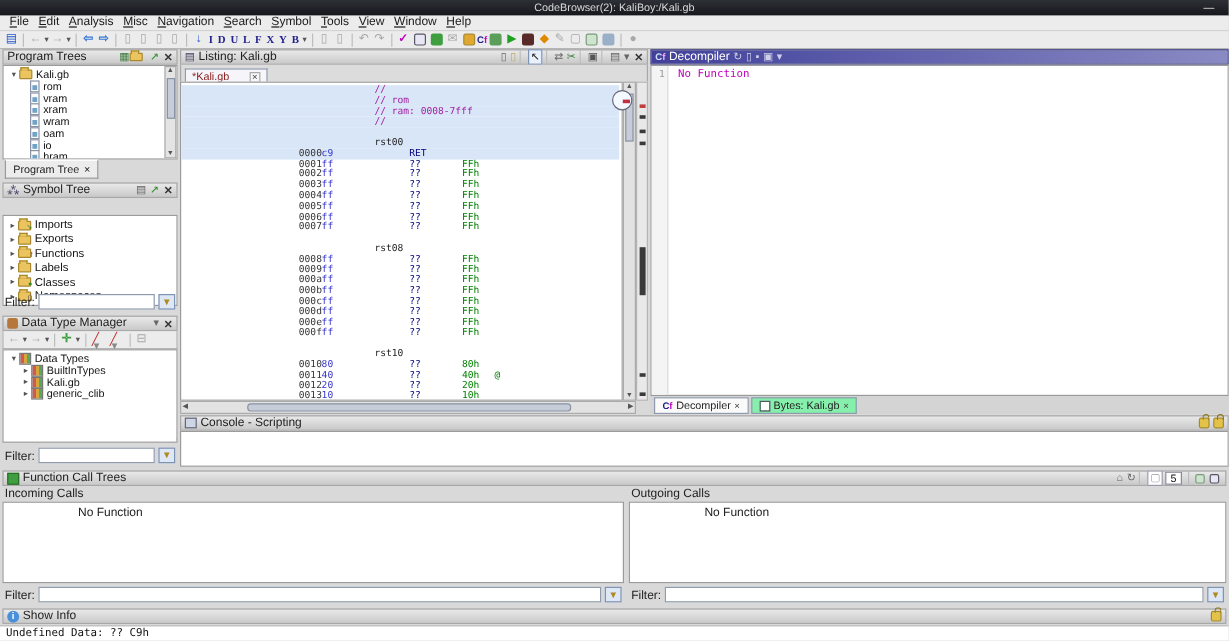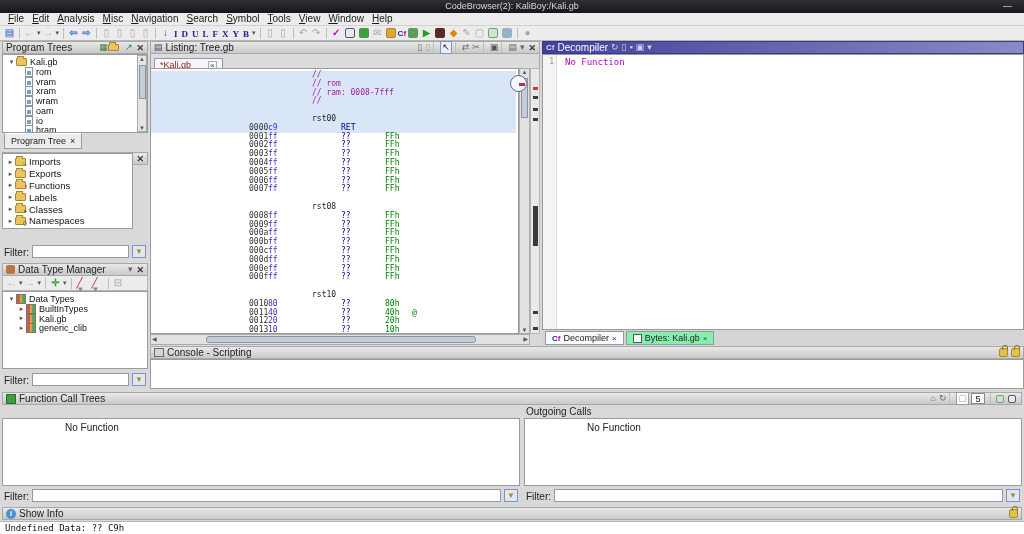--- a/index.html
+++ b/index.html
@@ -64,21 +64,21 @@
   #pt-body { position:absolute; left:0; top:13px; width:146px; height:79px; }
   #pt-tree { position:absolute; left:0; top:0; width:146px; height:79px; padding:2px 0 0 4px; }
   .vscroll { position:absolute; background:#e4e4e4; border:1px solid #ababab; }
   .vthumb { position:absolute; left:1px; background:#c6cdd9; border:1px solid #8a93a3; }
   .sarrow { position:absolute; left:0; width:100%; font-size:6px; color:#555; text-align:center; }
   #pt-tab { position:absolute; left:2px; top:92px; height:16px; background:#ececec;
     border:1px solid #9a9a9a; border-top:1px solid #fff; font-size:9px; color:#222;
     padding:2px 6px; display:flex; align-items:center; gap:4px; }
 
   #symbol-tree { position:absolute; left:2px; top:152px; width:146px; height:108px; }
-  #st-body { position:absolute; left:0; top:1px; width:131px; height:76px; padding:2px 0 0 3px; }
+  #st-body { position:absolute; left:0; top:27px; width:146px; height:76px; padding:2px 0 0 3px; }
   #st-body .trow { height:11.8px; font-size:9.5px; }
   #st-filter { position:absolute; left:0; top:89px; width:146px; height:19px; }
 
   #dtm { position:absolute; left:2px; top:263px; width:146px; height:126px; }
   #dtm-toolbar { position:absolute; left:0; top:13px; width:146px; height:15px;
     background:#ececec; border:1px solid #b5b5b5; border-top:none; display:flex;
     align-items:center; padding-left:2px; }
   #dtm-tree { position:absolute; left:0; top:28px; width:146px; height:78px; padding:2px 0 0 4px; }
   #dtm-filter { position:absolute; left:0; top:106px; width:146px; height:19px; }
   .nofilter { position:relative; width:11px; height:11px; margin:0 2px; }
@@ -411,21 +411,21 @@
     <div id="dtm-filter" class="filter-row">
       <span>Filter:</span>
       <span class="filter-input"></span>
       <span class="funnelbtn">▼</span>
     </div>
   </div>
 
   <div id="listing">
     <div class="phead">
       <span class="hi" style="margin:0 3px 0 0;color:#446">▤</span>
-      <span>Listing: Tree.gb</span>
+      <span>Listing: Kali.gb</span>
       <span class="spacer"></span>
       <span class="hi">▯</span>
       <span class="hi" style="color:#c0a860">▯</span>
       <span class="tsep"></span>
       <span class="hi" style="border:1px solid #7f93b3;background:#e8f0fb;color:#222;padding:0 1px">↖</span>
       <span class="tsep"></span>
       <span class="hi">⇄</span>
       <span class="hi" style="color:#3a7e3a">✂</span>
       <span class="tsep"></span>
       <span class="hi" style="color:#555">▣</span>
@@ -548,20 +548,21 @@
       <span class="hi">↻</span>
       <span class="tsep"></span>
       <span class="hi" style="border:1px solid #99a;background:#fff;color:#99a;padding:0 1px">▢</span>
       <span class="count-box">5</span>
       <span class="tsep"></span>
       <span class="tsq" style="width:8px;height:8px;background:#cfe4cf;border:1px solid #7a9a7a"></span>
       <span class="tsq" style="width:8px;height:8px;background:#e8e8f4;border:1px solid #556"></span>
     </div>
 
     <div id="fct-in" class="fct-pane">
+      <div class="fct-caption">Incoming Calls</div>
       <div class="fct-tree whitebox" style="width:518px">
         <div class="fct-nofunc">No Function</div>
       </div>
       <div class="fct-filter filter-row">
         <span>Filter:</span>
         <span class="filter-input"></span>
         <span class="funnelbtn">▼</span>
       </div>
     </div>
 

